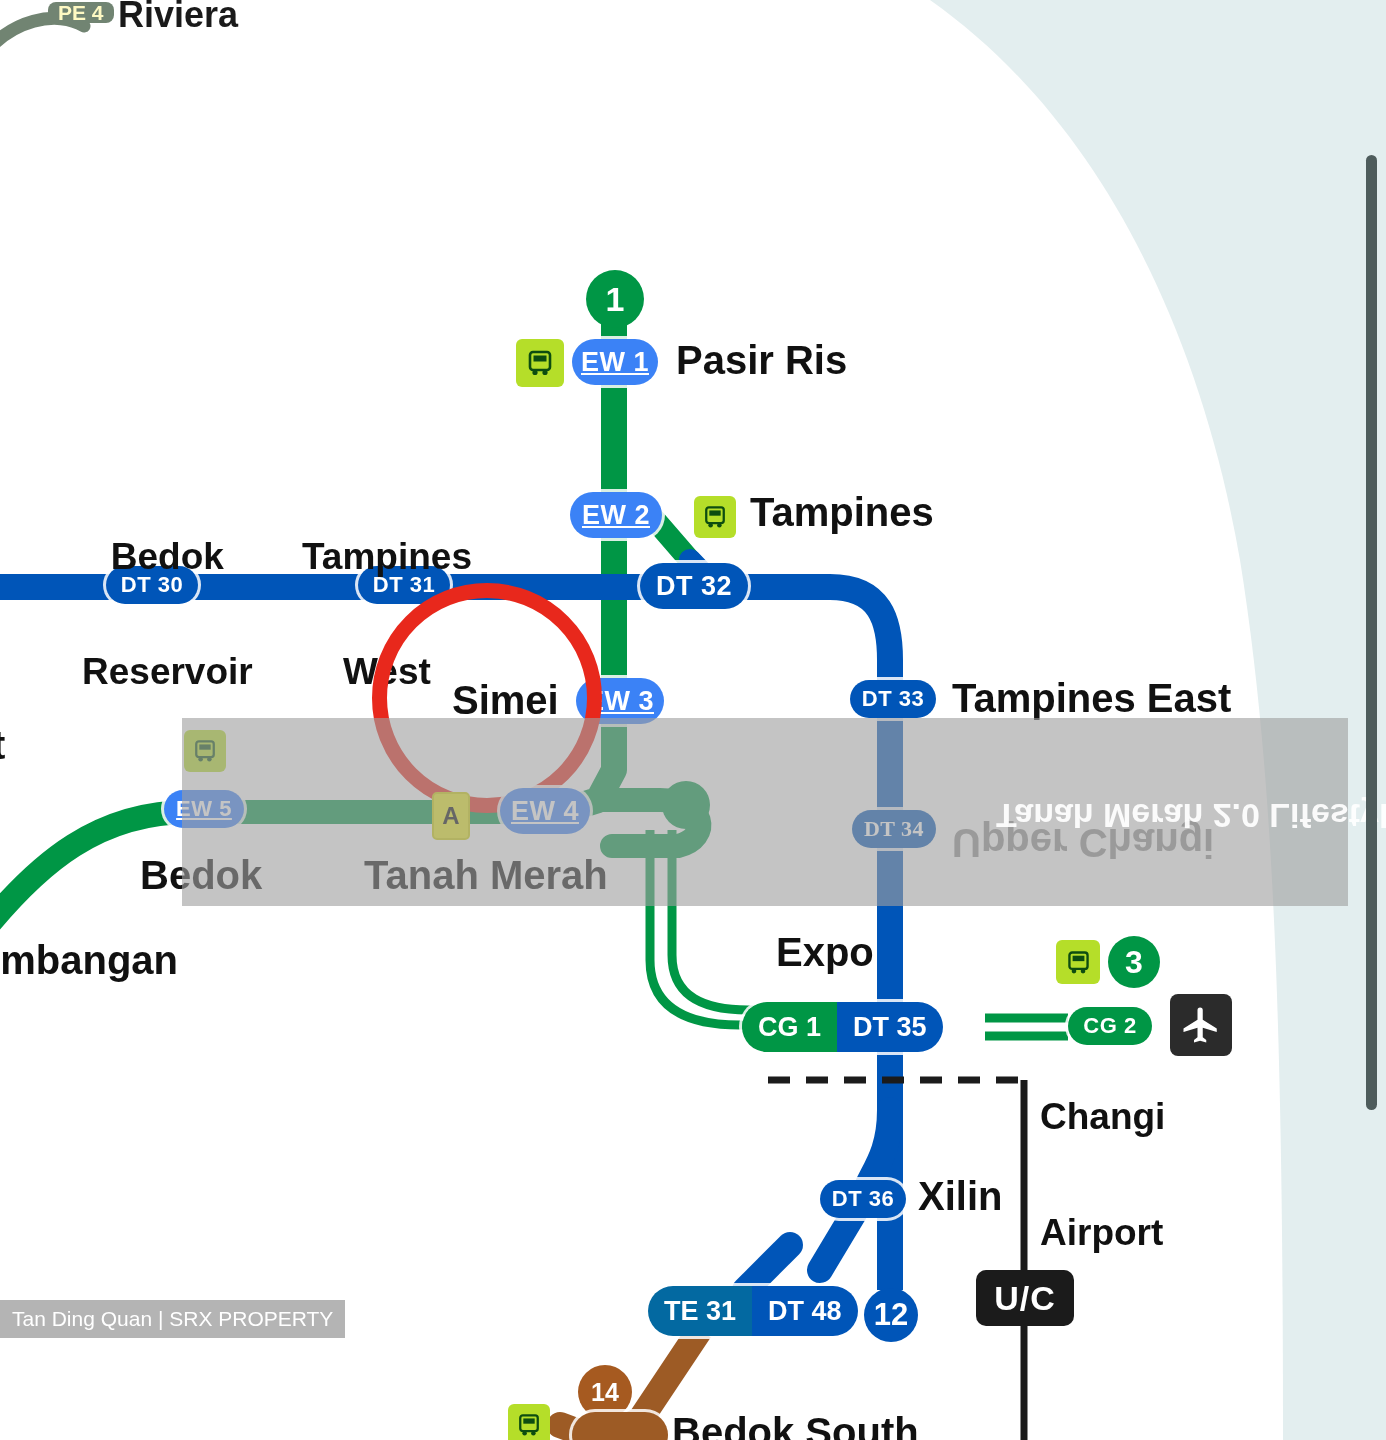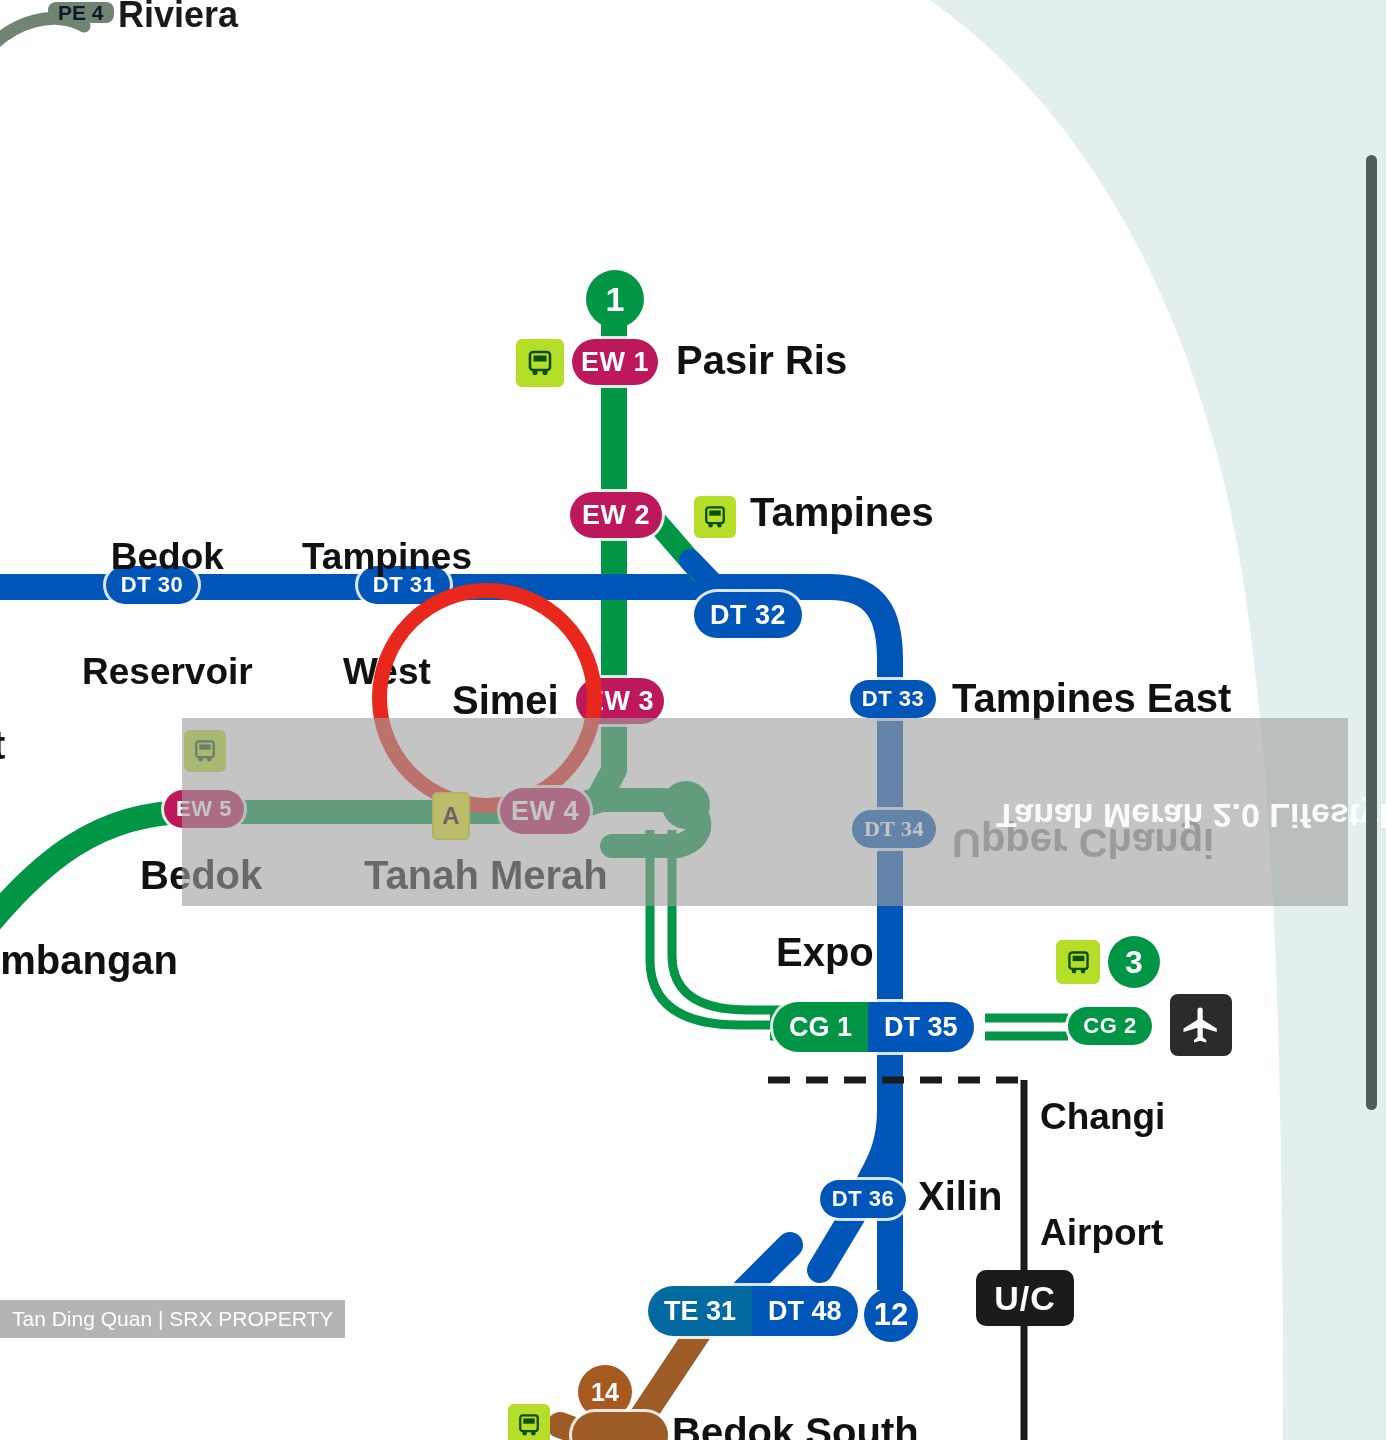--- a/index.html
+++ b/index.html
@@ -17,21 +17,21 @@
 
   .layer{position:absolute;left:0;top:0;width:1386px;height:1440px;}
   svg.layer{overflow:visible;}
 
   
   .pill{position:absolute;display:flex;align-items:center;justify-content:center;
         height:46px;border-radius:23px;color:#ffffff;font-weight:bold;
         font-size:27px;letter-spacing:.5px;white-space:nowrap;
         box-shadow:0 0 0 3px rgba(255,255,255,.85);}
   .pill.small{height:38px;border-radius:19px;font-size:22px;}
-  .pill.ew{background:#be185d;}
+  .pill.ew{background:#3b82f6;text-decoration:underline;}
   .pill.dt{background:#0055b8;}
   .pill.te{background:#9d5b25;}
   .pill.cg{background:#009645;}
 
   
   .splitpill{position:absolute;display:flex;align-items:stretch;height:50px;border-radius:25px;overflow:hidden;
              box-shadow:0 0 0 3px rgba(255,255,255,.85);}
   .splitpill > span{display:flex;align-items:center;justify-content:center;color:#fff;font-weight:bold;font-size:27px;
                     padding:0 16px;white-space:nowrap;}
   .half-cg{background:#009645;}
@@ -60,21 +60,21 @@
   .ucbadge{position:absolute;background:#1b1b1b;border-radius:10px;display:flex;align-items:center;justify-content:center;
            color:#fff;font-weight:bold;font-size:34px;letter-spacing:1px;}
 
   
   .lbl{position:absolute;color:#111111;font-weight:bold;line-height:1.03;white-space:pre;}
   .lbl.n1{font-size:40px;}
   .lbl.n2{font-size:37px;}
 
   
   .pe-pill{position:absolute;display:flex;align-items:center;justify-content:center;
-           background:#718472;color:#0f172a;font-weight:bold;font-size:21px;
+           background:#718472;color:#fef9c3;font-weight:bold;font-size:21px;
            height:21px;border-radius:8px;padding:0 10px;}
   .pe-lbl{position:absolute;color:#1a1a1a;font-weight:bold;font-size:36px;}
 
   
   .redring{position:absolute;border:15px solid #e8281c;border-radius:50%;background:transparent;}
 
   
   .grayband{position:absolute;background:rgba(160,160,160,.62);}
   .ghost{position:absolute;font-weight:bold;white-space:nowrap;}
   .ghost.dark{color:rgba(120,120,120,.55);font-size:40px;transform:scaleY(-1);}
@@ -171,21 +171,21 @@
     <div>Bedok</div>
     <div>Reservoir</div>
   </div>
 
   <div class="pill dt small" style="left:358px;top:566px;width:92px;">DT 31</div>
   <div class="lbl n2" style="left:302px;top:462px;text-align:center;">
     <div>Tampines</div>
     <div>West</div>
   </div>
 
-  <div class="pill dt" style="left:694px;top:563px;width:108px;margin-top:29px;">DT 32</div>
+  <div class="pill dt" style="left:640px;top:563px;width:108px;">DT 32</div>
 
   <div class="pill dt small" style="left:850px;top:680px;width:86px;">DT 33</div>
   <div class="lbl n1" style="left:952px;top:678px;">Tampines East</div>
 
   <div class="pill dt small" style="left:852px;top:810px;width:84px;font-family:Liberation Serif, serif;">DT 34</div>
 
   <div class="pill ew" style="left:576px;top:678px;width:88px;">EW 3</div>
   <div class="lbl n1" style="left:452px;top:680px;">Simei</div>
   <div class="redring" style="left:372px;top:583px;width:200px;height:200px;"></div>
 
@@ -201,21 +201,21 @@
   <div class="lbl n1" style="left:140px;top:855px;">Bedok</div>
 
   <div class="amark" style="left:432px;top:792px;width:34px;height:44px;">A</div>
   <div class="pill ew" style="left:500px;top:788px;width:90px;">EW 4</div>
   <div class="lbl n1" style="left:364px;top:855px;">Tanah Merah</div>
 
   <div class="lbl n1" style="left:-22px;top:940px;">embangan</div>
   <div class="lbl n1" style="left:-8px;top:725px;">t</div>
 
   <div class="lbl n1" style="left:776px;top:932px;">Expo</div>
-  <div class="splitpill" style="left:773px;top:1002px;">
+  <div class="splitpill" style="left:742px;top:1002px;">
     <span class="half-cg">CG 1</span>
     <span class="half-dt">DT 35</span>
   </div>
 
   <div class="busicon" style="left:1056px;top:940px;width:44px;height:44px;">
     <svg width="29" height="29" viewBox="0 0 32 32">
       <rect x="6" y="5" width="20" height="18" rx="3" fill="none" stroke="#0d4d10" stroke-width="2.6"></rect>
       <rect x="9.5" y="8.5" width="13" height="6" fill="#0d4d10"></rect>
       <circle cx="11" cy="25.5" r="2.6" fill="#0d4d10"></circle>
       <circle cx="21" cy="25.5" r="2.6" fill="#0d4d10"></circle>

